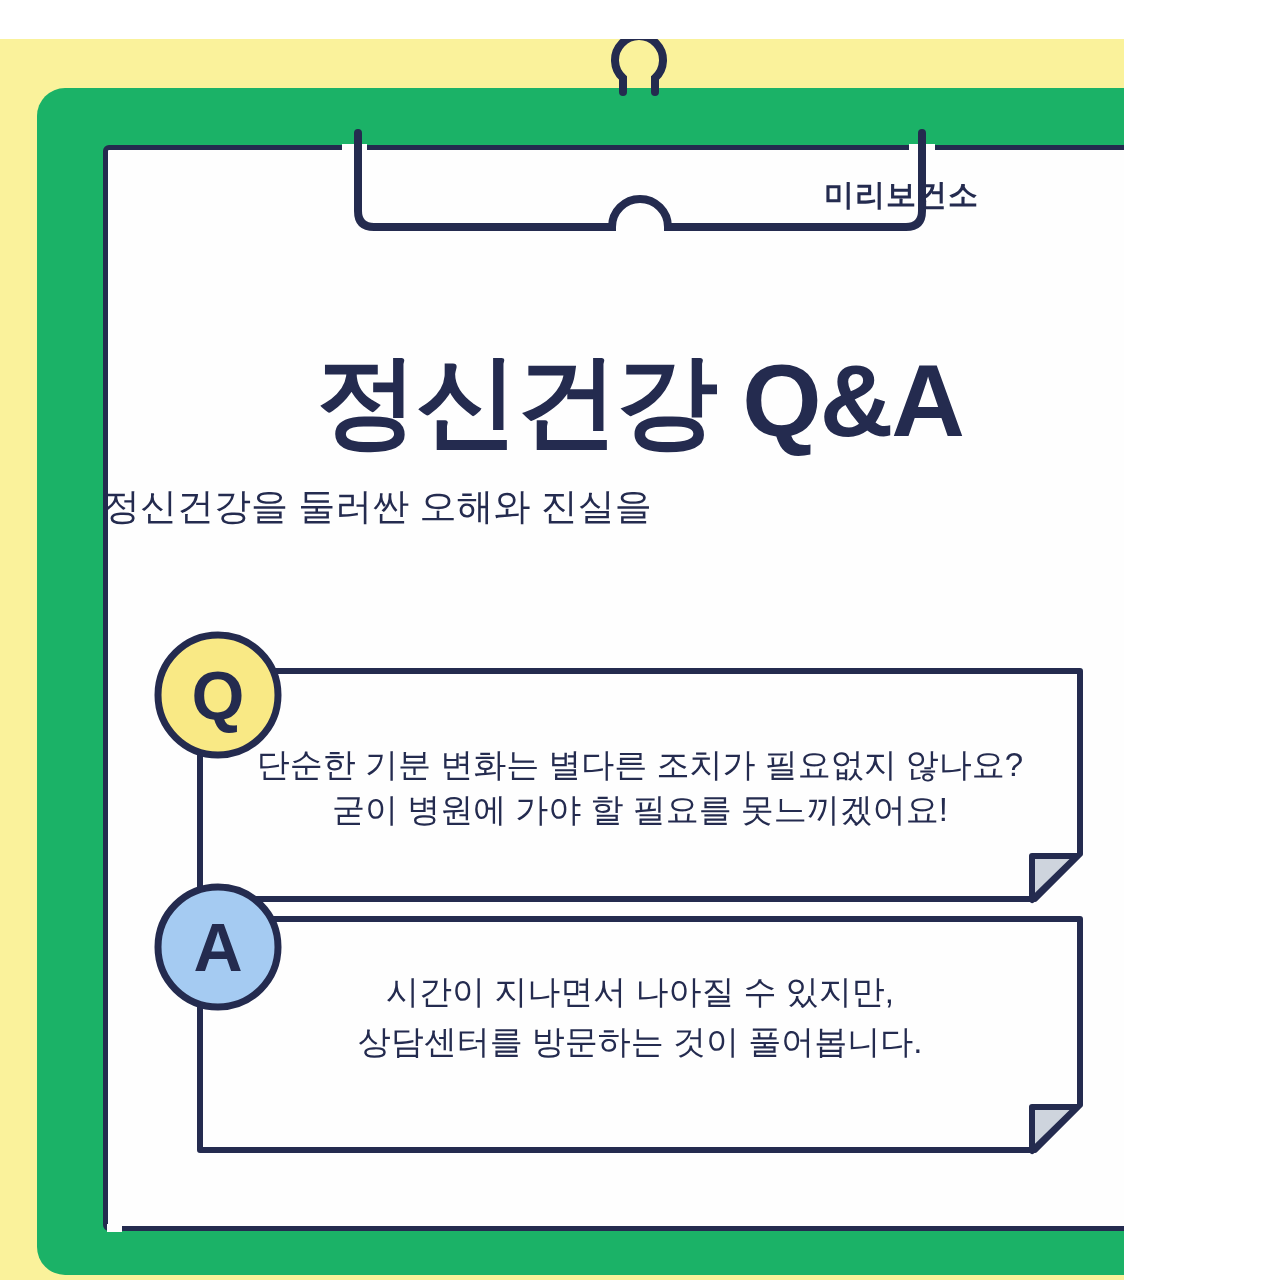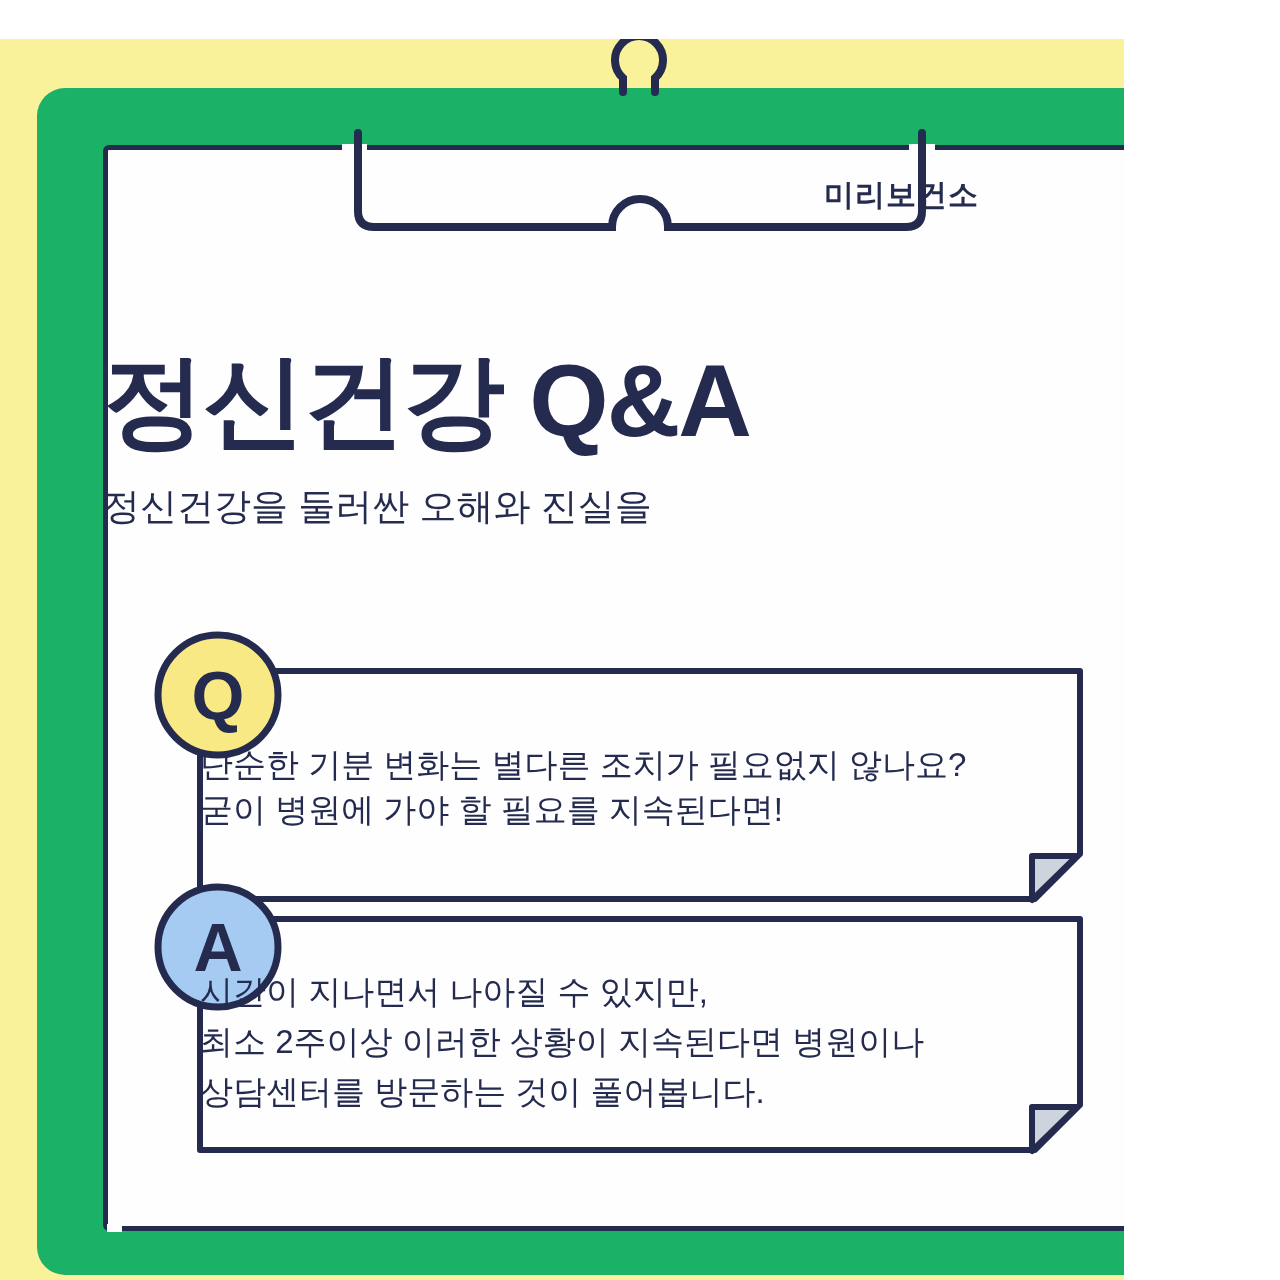--- a/index.html
+++ b/index.html
@@ -34,37 +34,37 @@
   .box-shape{fill:#FEFEFE;stroke:var(--ink_navy,#242B4F);stroke-width:6;stroke-linejoin:round;}
   .fold-shape{fill:var(--fold_gray,#CED4DD);stroke:var(--ink_navy,#242B4F);stroke-width:6;stroke-linejoin:round;}
   .q-circle{fill:var(--q_badge_yellow,#F9E985);stroke:var(--ink_navy,#242B4F);stroke-width:7;}
   .a-circle{fill:var(--a_badge_blue,#A5CBF2);stroke:var(--ink_navy,#242B4F);stroke-width:7;}
   .logo{
     position:absolute;right:145px;top:136px;
     font-size:30px;font-weight:800;letter-spacing:1px;
   }
   .title{
     position:absolute;left:103px;top:295px;width:1073px;
-    text-align:left;
+    text-align:center;
     font-size:102px;font-weight:800;letter-spacing:-2px;
   }
   .subtitle{
     position:absolute;left:103px;top:440px;width:1073px;
     font-size:37px;line-height:56px;font-weight:500;
   }
   .badge-letter{
     position:absolute;width:130px;height:120px;
     display:flex;align-items:center;justify-content:center;
     font-size:68px;font-weight:700;
   }
   .badge-q{left:153px;top:596px;}
   .badge-a{left:153px;top:848px;}
   .box-text{
     position:absolute;left:200px;width:880px;
-    font-size:33px;font-weight:500;
+    text-align:center;font-size:33px;font-weight:500;
   }
   .q-text{top:703px;line-height:45px;}
   .a-text{top:928px;line-height:50px;}
 </style>
 </head>
 <body>
 
 <div class="canvas">
 
   <div class="frame"></div>
@@ -96,24 +96,23 @@
   <div class="title">정신건강 Q&amp;A</div>
 
   <div class="subtitle">
     <div>정신건강을 둘러싼 오해와 진실을</div>
   </div>
 
   <div class="badge-letter badge-q">Q</div>
 
   <div class="box-text q-text">
     <div>단순한 기분 변화는 별다른 조치가 필요없지 않나요?</div>
-    <div>굳이 병원에 가야 할 필요를 지속된다면!</div>
+    <div>굳이 병원에 가야 할 필요를 못느끼겠어요!</div>
   </div>
 
   <div class="badge-letter badge-a">A</div>
 
   <div class="box-text a-text">
     <div>시간이 지나면서 나아질 수 있지만,</div>
-    <div>최소 2주이상 이러한 상황이 지속된다면 병원이나</div>
     <div>상담센터를 방문하는 것이 풀어봅니다.</div>
   </div>
 
 </div>
 
 </body></html>

